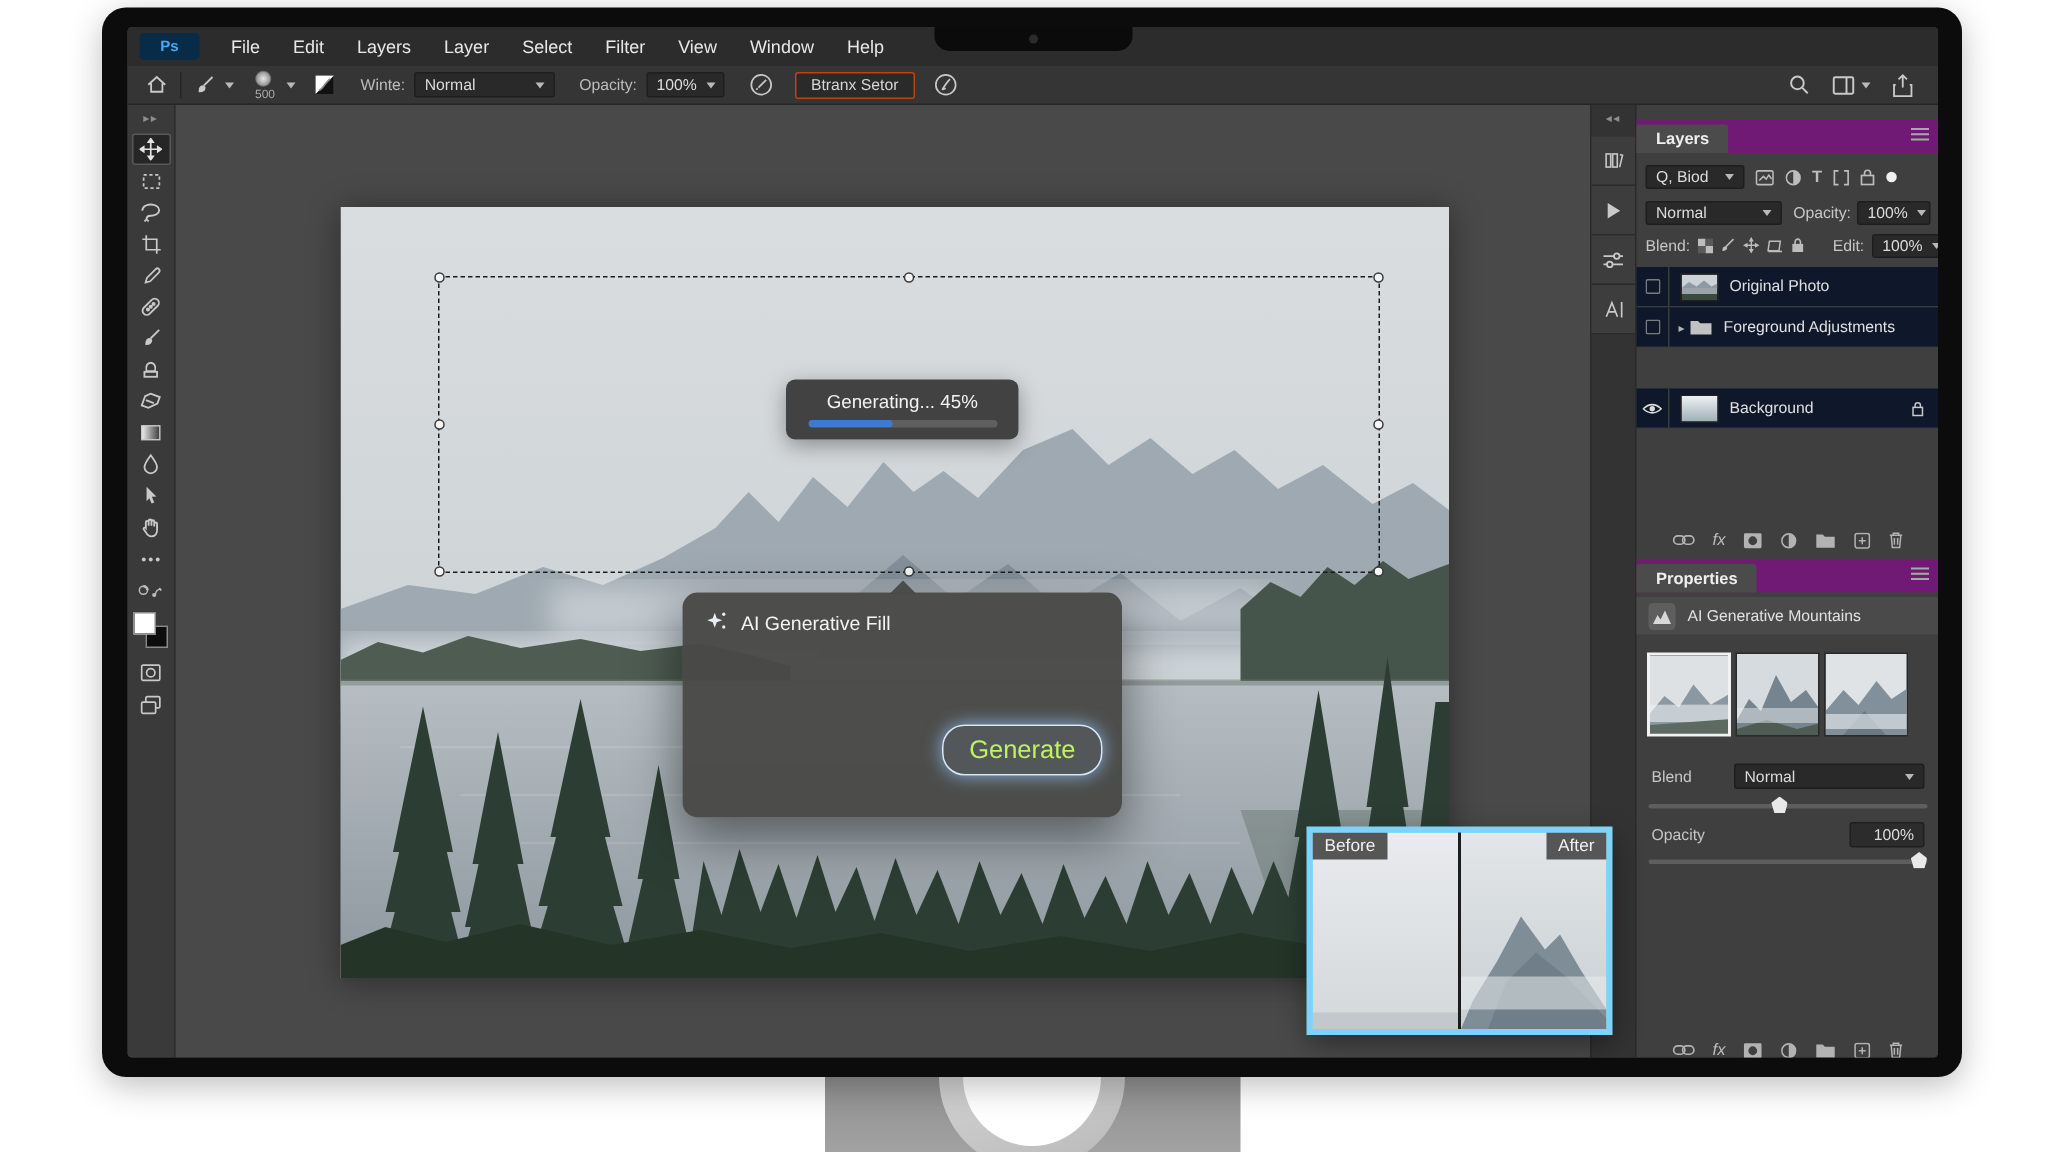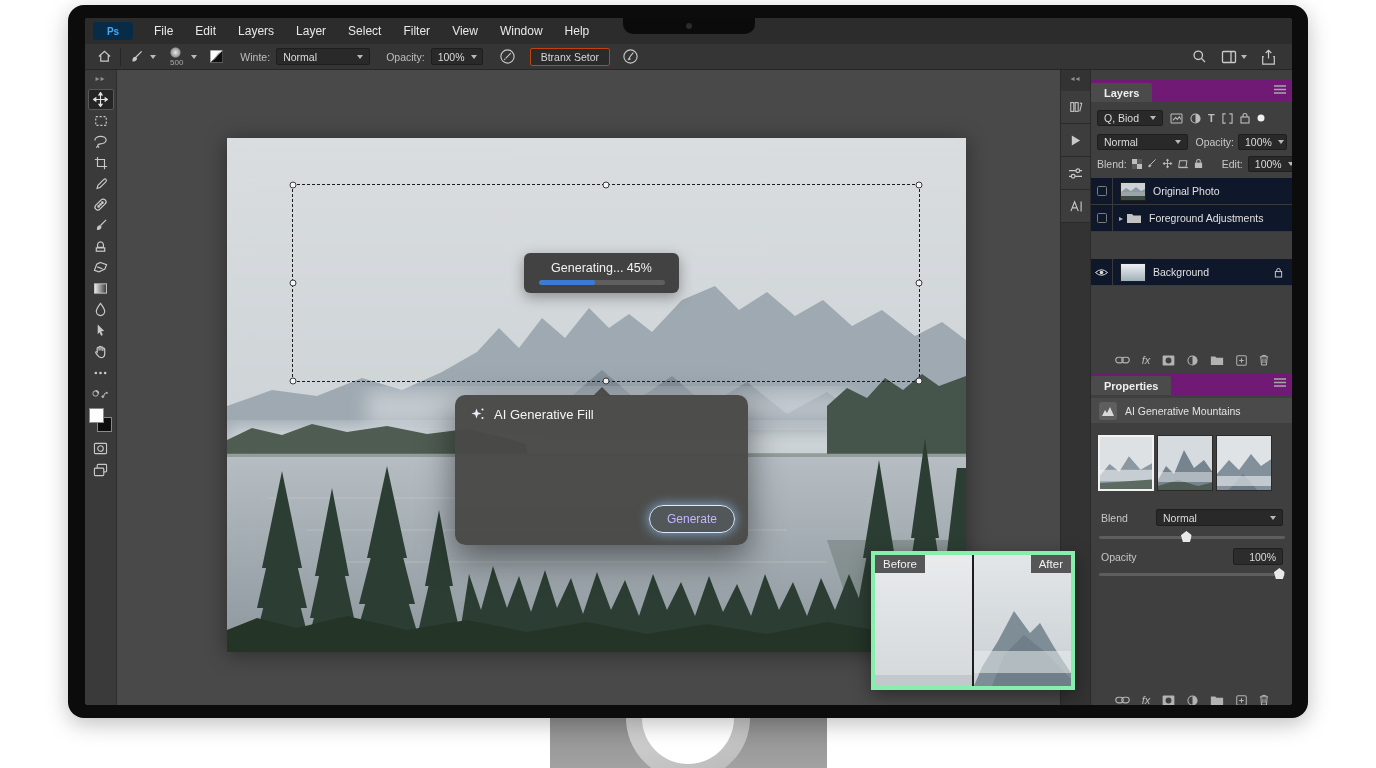--- a/index.html
+++ b/index.html
@@ -42,26 +42,26 @@
   .selection{left:207px;top:166px;width:628px;height:198px;border:1.5px dashed #1c1c1c;z-index:30}
   .handle{position:absolute;width:7px;height:7px;background:#f5f5f5;border:1px solid #3a3a3a;border-radius:50%;transform:translate(-50%,-50%)}
   
   .progress{left:439px;top:235px;width:155px;height:40px;background:rgba(58,58,58,.95);border-radius:6px;display:flex;flex-direction:column;align-items:center;justify-content:center;gap:5px;z-index:35;box-shadow:0 4px 14px rgba(0,0,0,.35)}
   .ptext{font-size:12.5px;color:#f2f2f2}
   .ptrack{width:126px;height:5px;border-radius:3px;background:#5f5f5f;overflow:hidden}
   .pfill{height:100%;background:#3b7bd4;border-radius:3px}
   
   .dialog{left:370px;top:377px;width:293px;height:150px;background:rgba(73,73,71,.97);border-radius:10px;box-shadow:0 12px 34px rgba(0,0,0,.5);z-index:40}
   .dialog .ptr{position:absolute;left:138px;top:-8px;width:0;height:0;border-left:9px solid transparent;border-right:9px solid transparent;border-bottom:9px solid rgba(73,73,71,.97)}
-  .dtitle{display:flex;align-items:flex-start;gap:8px;padding:12px 15px 8px;font-size:13px;color:#f4f4f4}
+  .dtitle{display:flex;align-items:center;gap:8px;padding:12px 15px 8px;font-size:13px;color:#f4f4f4}
   .dprompt{margin:0 14px;height:62px;background:#3e403f;border:1px solid #6d89a2;border-radius:4px;padding:8px 10px;font-size:12.5px;color:#ececec;line-height:1.3}
   .caret{display:inline-block;width:1.5px;height:13px;background:#ededed;vertical-align:-2px;margin-left:1px}
-  .genbtn{position:absolute;right:13px;bottom:12px;border-radius:15px;padding:6px 17px;border:1.5px solid #d9eafc;color:#c4b5fd;font-size:12px;background:rgba(110,135,160,.18);box-shadow:0 0 12px rgba(150,200,255,.8)}
-  
-  .beforeafter{left:786px;top:533px;width:204px;height:139px;background:#86efac;padding:4px;z-index:50;box-shadow:0 6px 18px rgba(0,0,0,.4);display:flex}
+  .genbtn{position:absolute;right:13px;bottom:28px;border-radius:15px;padding:6px 17px;border:1.5px solid #d9eafc;color:#bef264;font-size:17px;background:rgba(110,135,160,.18);box-shadow:0 0 12px rgba(150,200,255,.8)}
+  
+  .beforeafter{left:786px;top:533px;width:204px;height:139px;background:#7dd3fc;padding:4px;z-index:50;box-shadow:0 6px 18px rgba(0,0,0,.4);display:flex}
   .bahalf{position:relative;width:97px;height:131px;overflow:hidden}
   .badiv{width:2px;height:131px;background:#1d1d1d}
   .balabel{position:absolute;top:0;background:#565656;color:#f2f2f2;font-size:11.5px;padding:3px 8px}
   
   .dock{left:975px;top:52px;width:30px;height:635px;background:#333333;border-left:1px solid #2a2a2a;display:flex;flex-direction:column;align-items:center;padding-top:4px;z-index:45}
   .dockchev{color:#8f8f8f;font-size:8px;letter-spacing:1px;margin-bottom:8px}
   .dockbtn{width:30px;height:33px;display:flex;align-items:center;justify-content:center;color:#c9c9c9;border-bottom:1px solid #2a2a2a;background:#3d3d3d}
   
   .rpanel{left:1005px;top:52px;width:202px;height:635px;background:#3f3f3f;border-left:1px solid #2a2a2a;z-index:45}
   .tabrow{position:absolute;left:0;width:202px;height:22px;background:#701a75;display:flex;align-items:flex-end}

